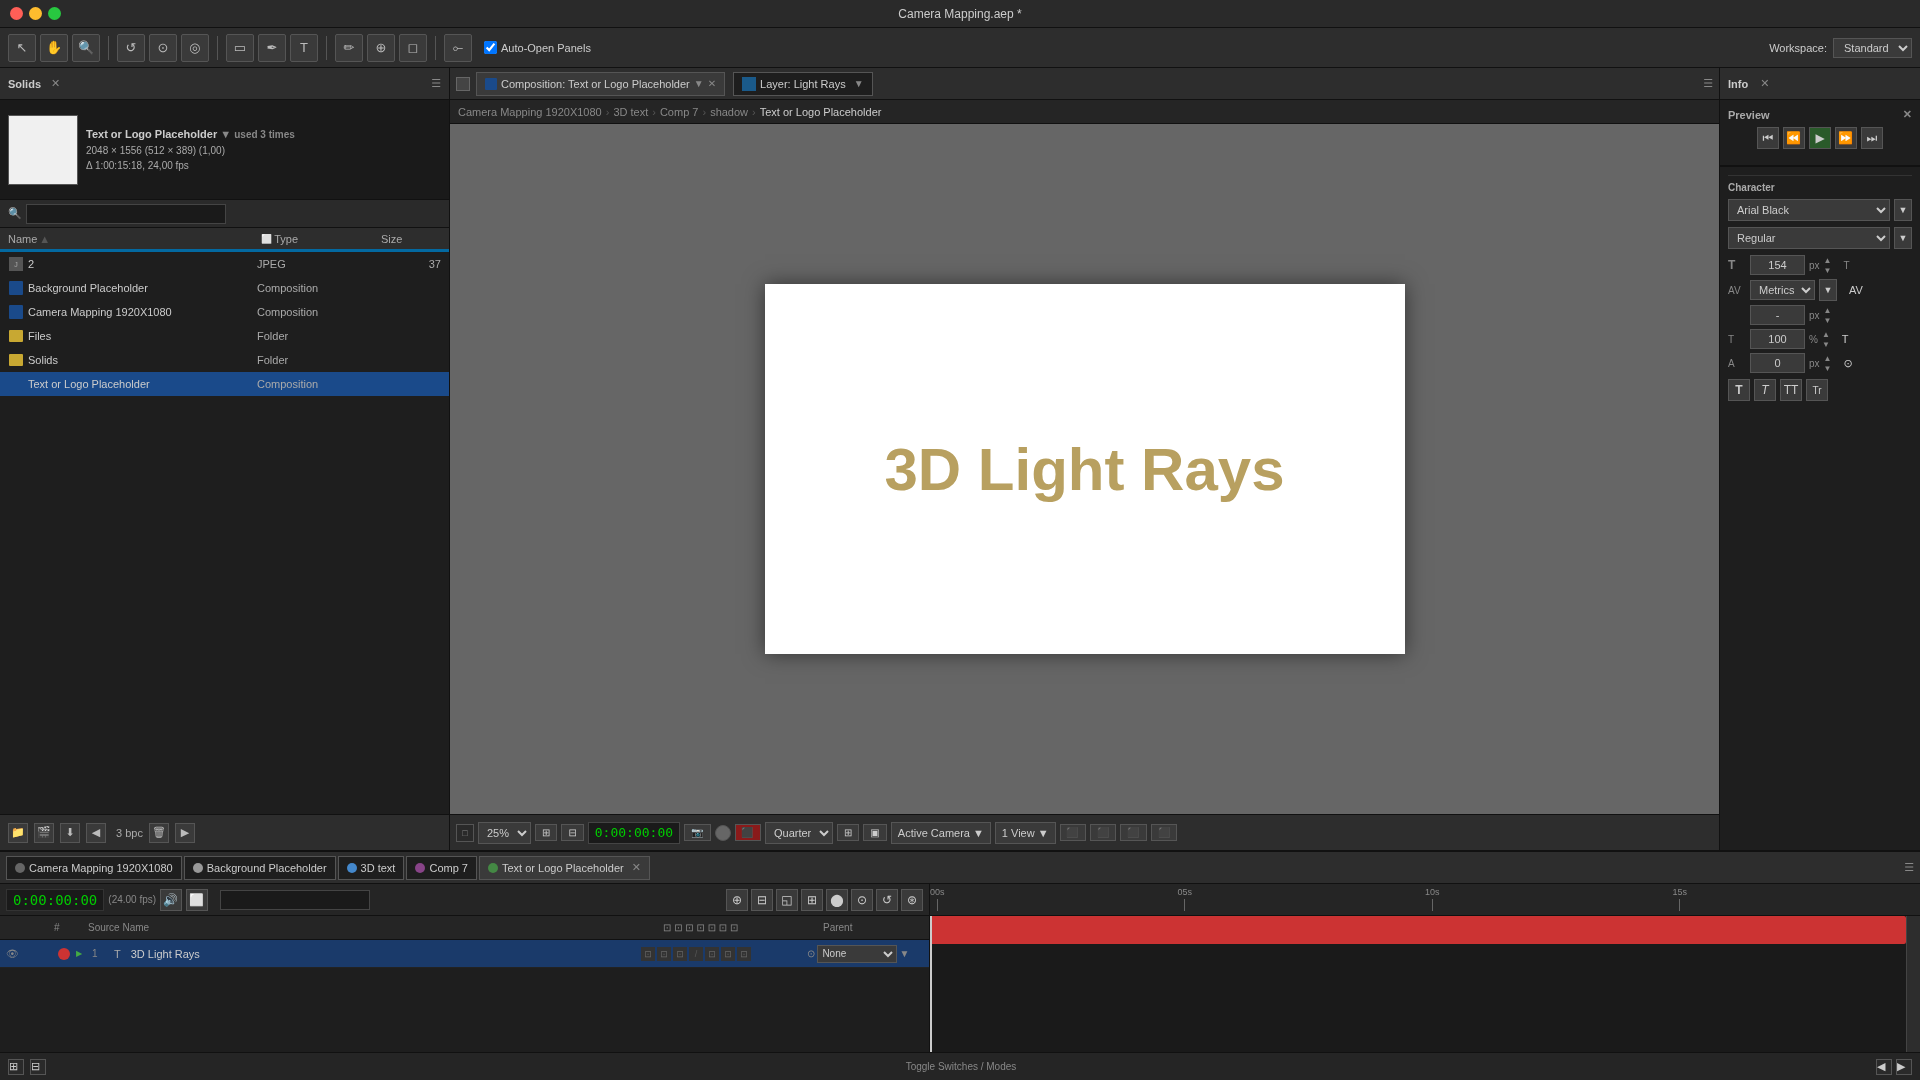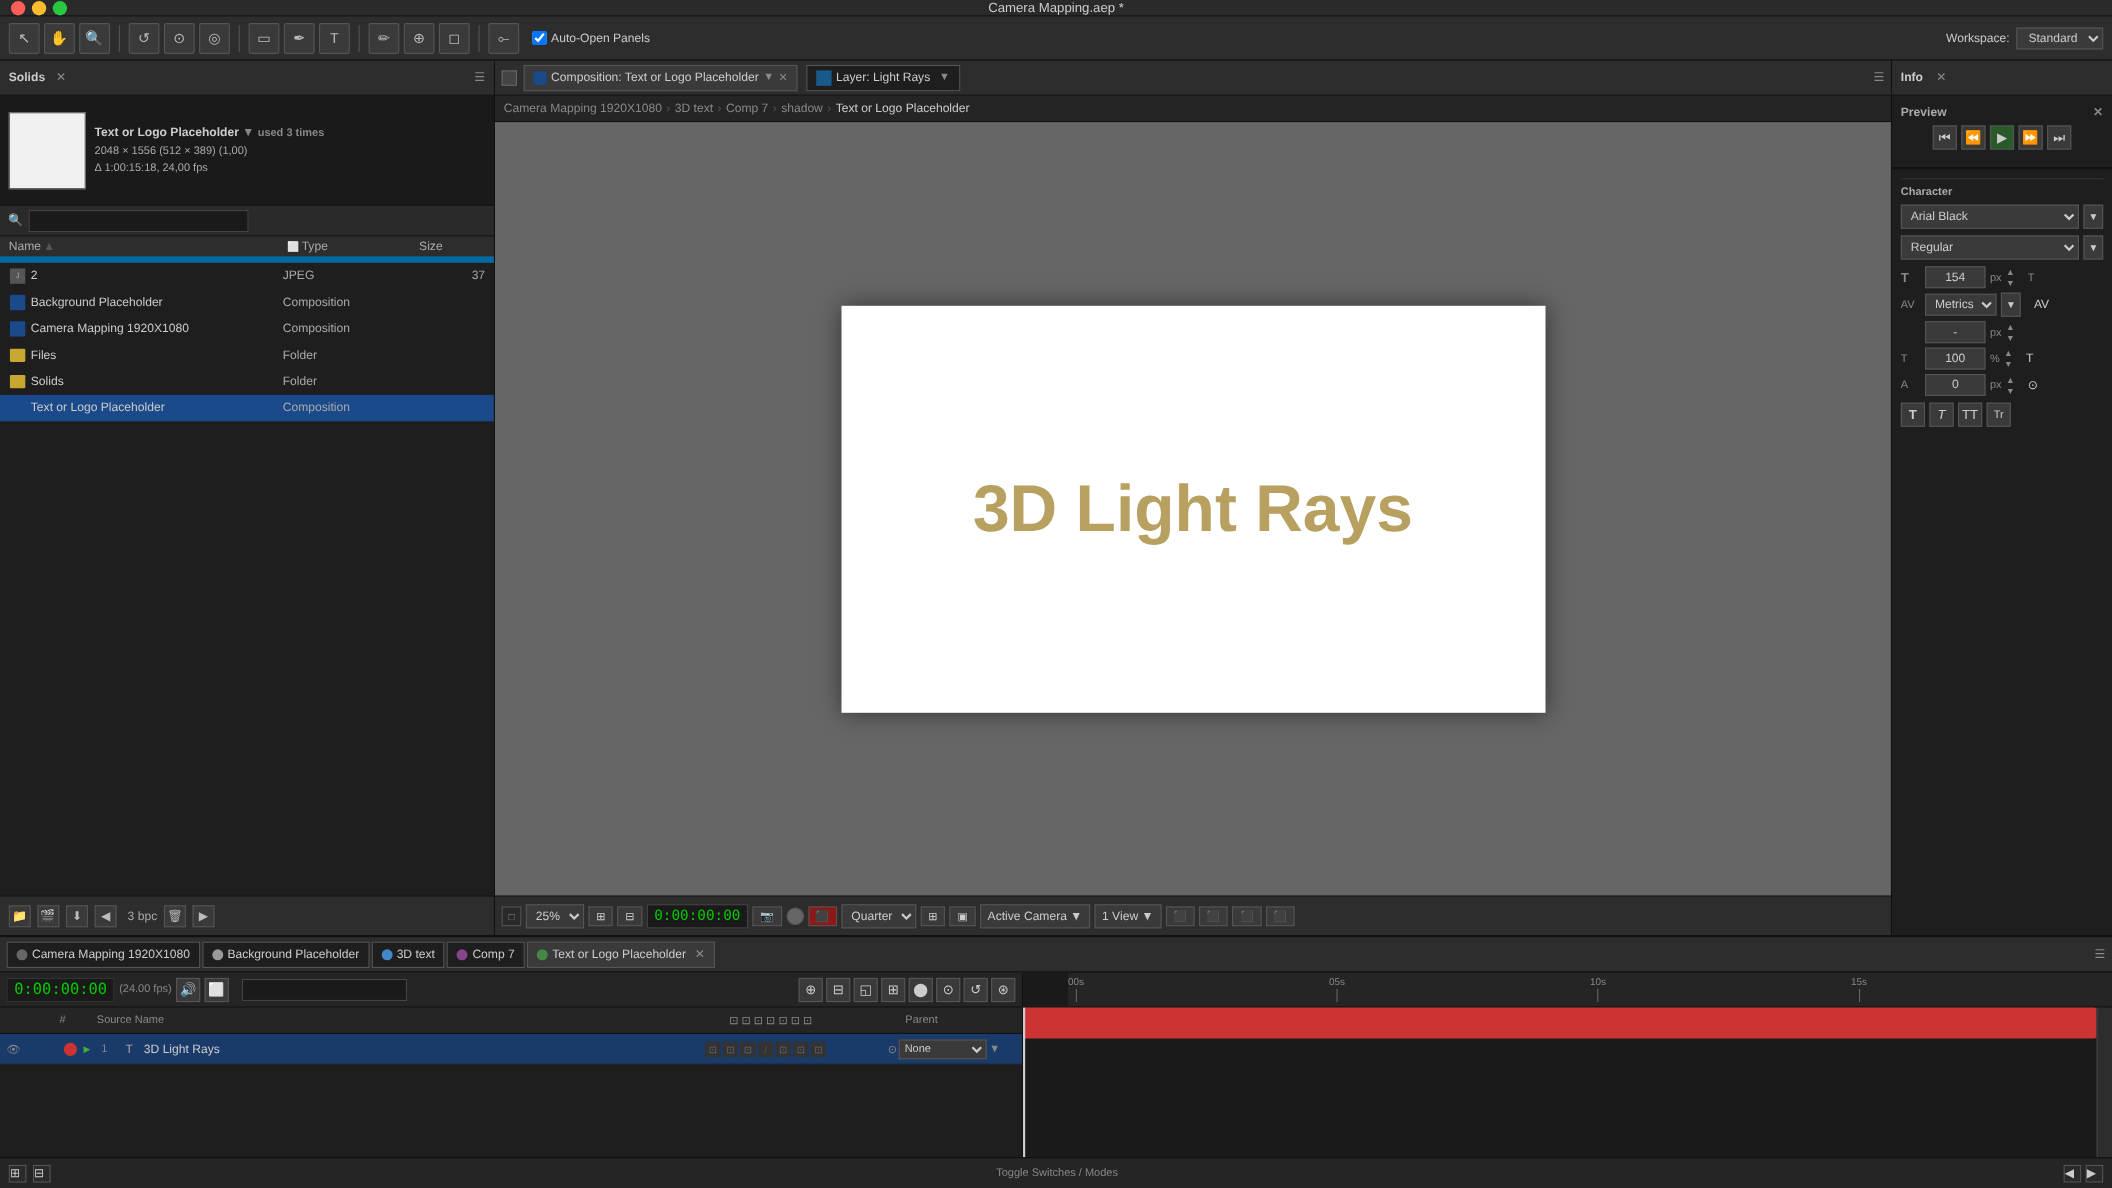--- a/index.html
+++ b/index.html
@@ -10,21 +10,21 @@
       color: #cccccc;
       width: 1920px;
       height: 1080px;
       overflow: hidden;
       display: flex;
       flex-direction: column;
     }
 
     
     #title-bar {
-      height: 15px;
+      height: 28px;
       background: #2a2a2a;
       display: flex;
       align-items: center;
       justify-content: center;
       border-bottom: 1px solid #111;
       flex-shrink: 0;
     }
     #title-bar .window-controls {
       position: absolute;
       left: 10px;
@@ -151,21 +151,21 @@
       color: #ccc;
       padding: 2px 4px;
       font-size: 11px;
       width: 200px;
       height: 20px;
     }
 
     #project-columns {
       height: 24px;
       background: #2d2d2d;
-      border-bottom: 6px solid #0369a1;
+      border-bottom: 3px solid #0369a1;
       display: flex;
       align-items: center;
       padding: 0 8px;
       gap: 0;
     }
     .col-header {
       color: #aaa;
       font-size: 11px;
       display: flex;
       align-items: center;
@@ -629,21 +629,20 @@
 
     #timeline-ruler {
       height: 32px;
       background: #252525;
       border-bottom: 1px solid #111;
       display: flex;
       align-items: flex-end;
       padding: 0 0 4px 0;
       position: relative;
       flex-shrink: 0;
-      margin-left: 41px;
     }
     .ruler-marks {
       display: flex;
       width: 100%;
       position: relative;
       height: 100%;
     }
     .ruler-mark {
       position: absolute;
       bottom: 0;

